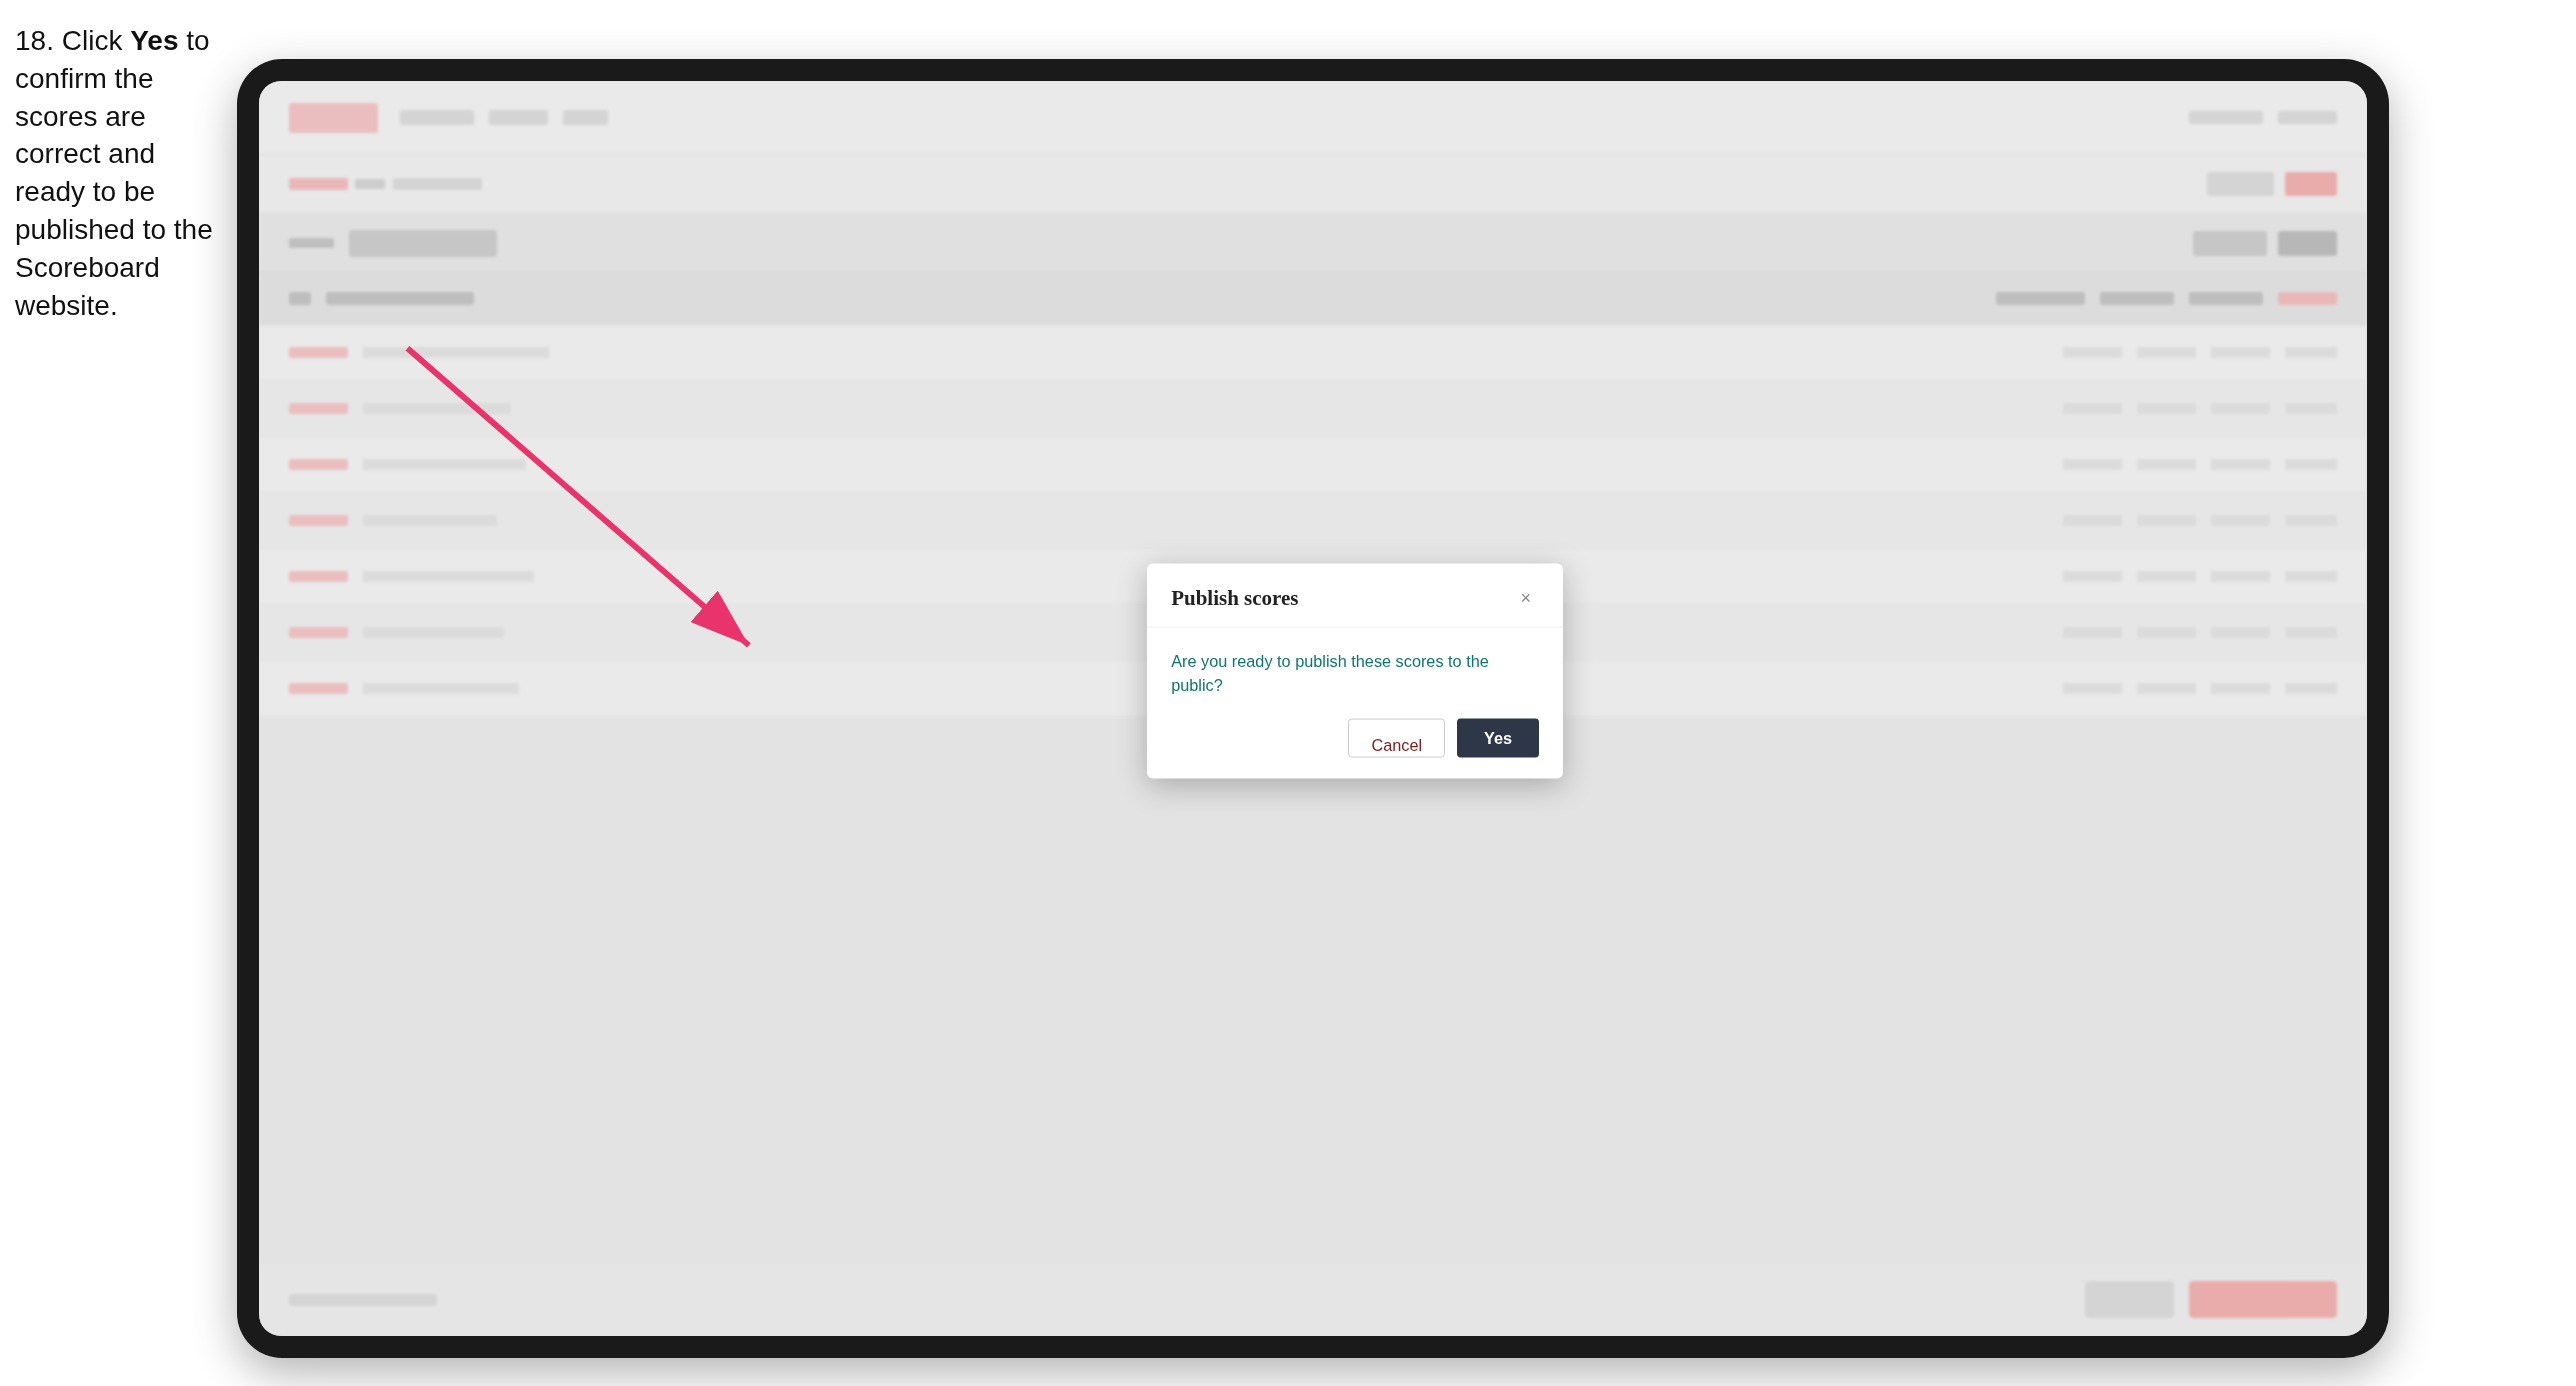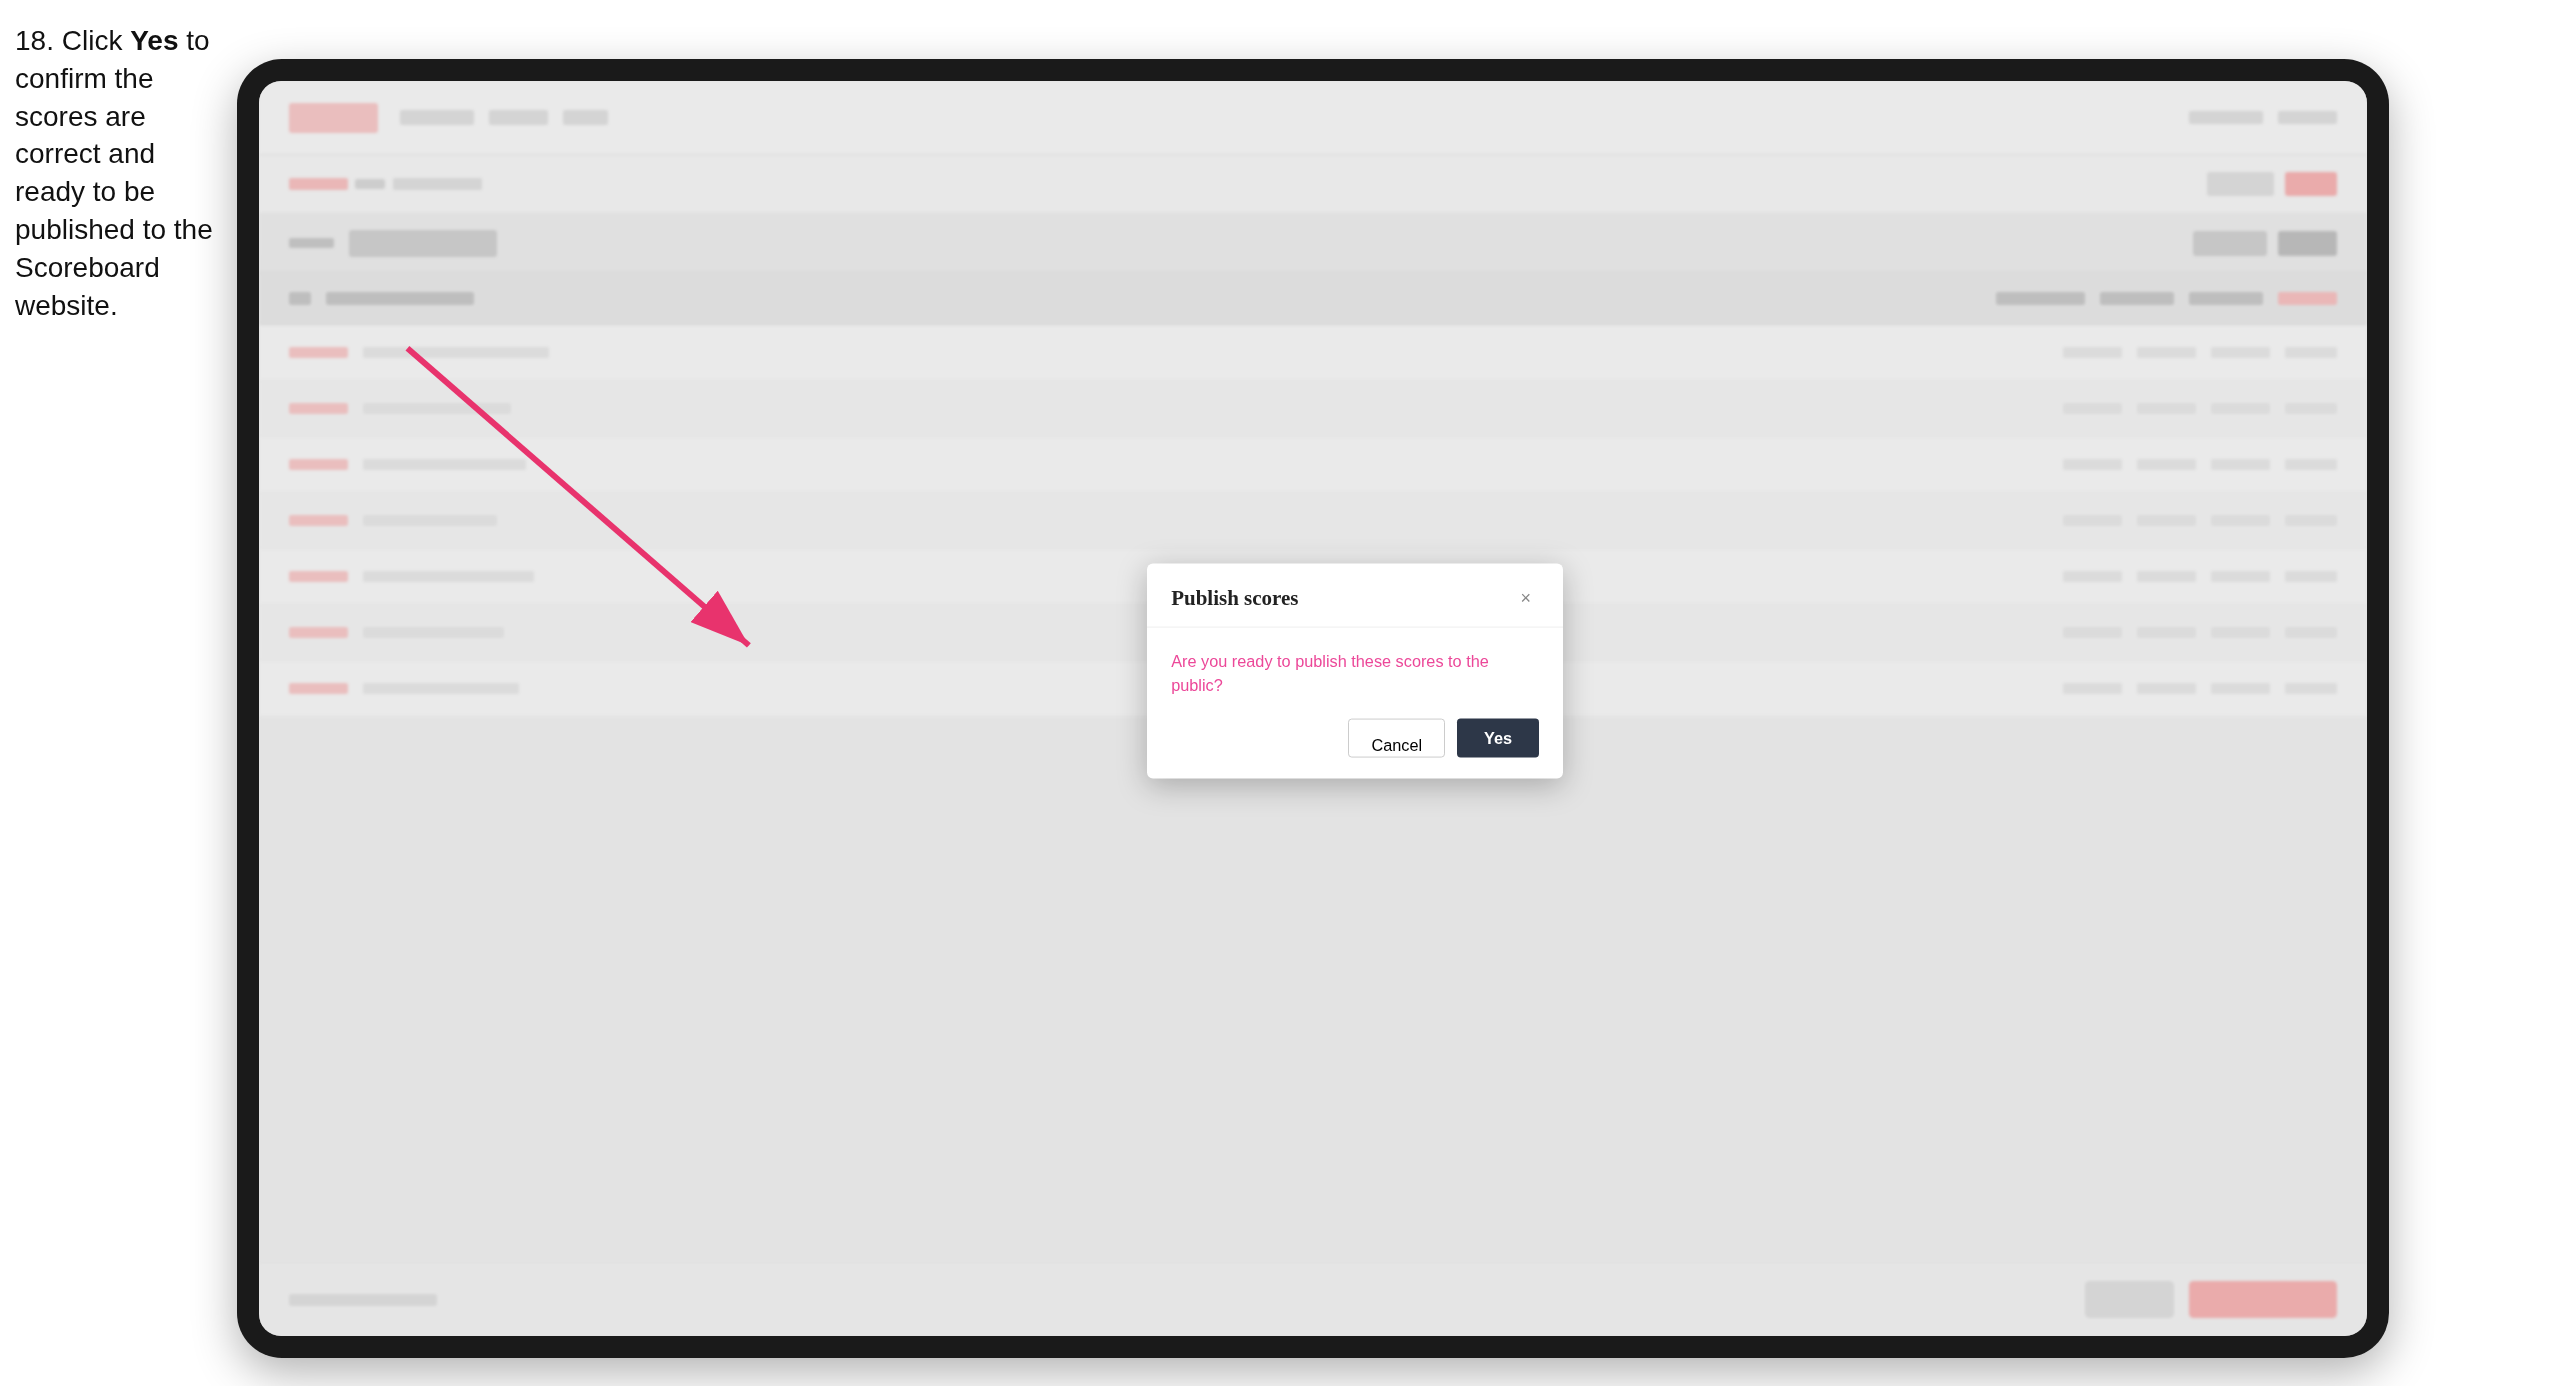--- a/index.html
+++ b/index.html
@@ -210,39 +210,39 @@
       background: none;
       border: none;
     }
 
     .modal-body {
       padding: 21px 24px;
     }
 
     .modal-message {
       font-size: 16.3px;
-      color: #ec4899;
+      color: #0f766e;
       line-height: 1.5;
     }
 
     .modal-footer {
       display: flex;
       justify-content: flex-end;
       gap: 12px;
       padding: 0 24px 21px 24px;
     }
 
     .btn-cancel {
       height: 39px;
       padding: 16px 22px;
       background: #ffffff;
       border: 0.7px solid #cccccc;
       border-radius: 3.7px;
       font-size: 16.3px;
-      color: #000000;
+      color: #7f1d1d;
       cursor: pointer;
     }
 
     .btn-yes {
       height: 39px;
       padding: 0 27px;
       background: #2d3748;
       border: none;
       border-radius: 3.7px;
       font-size: 16.3px;

